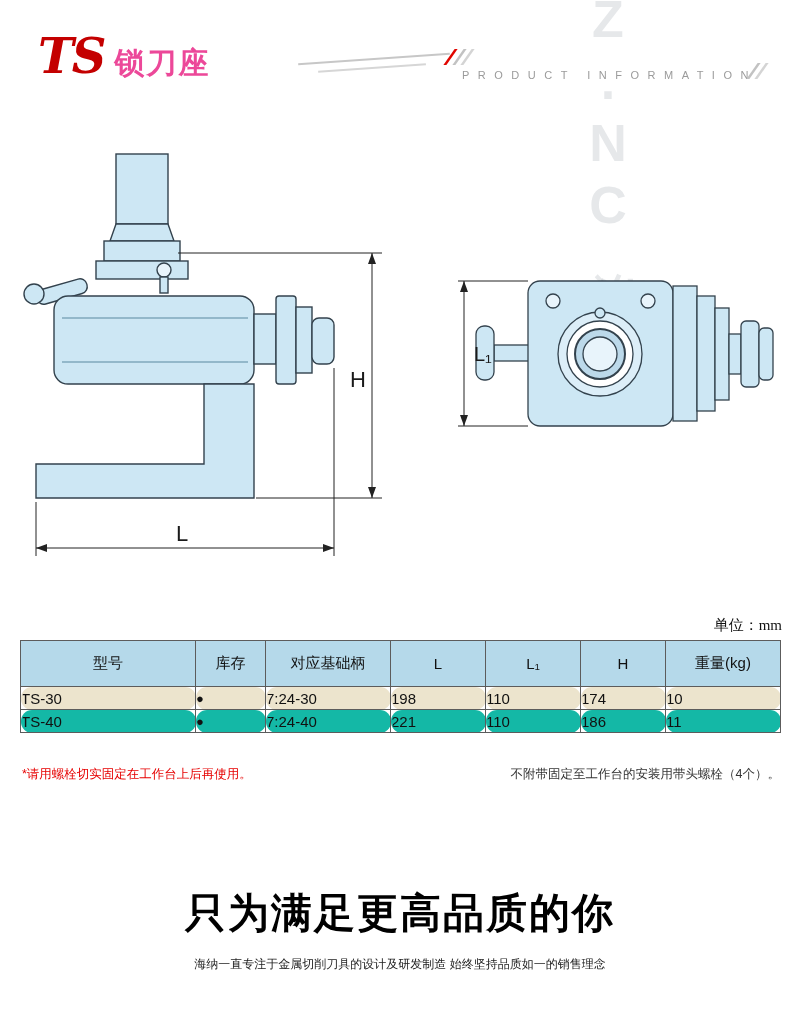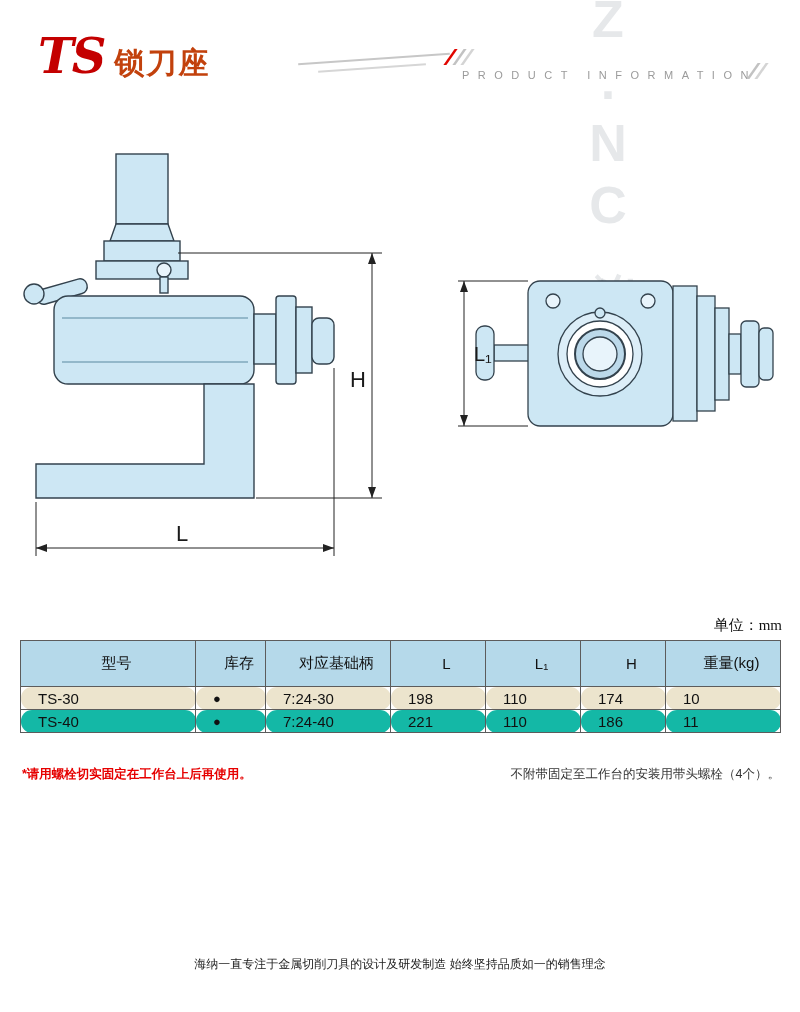--- a/index.html
+++ b/index.html
@@ -9,21 +9,21 @@
     background:#ffffff; overflow:hidden;
     font-family:"Liberation Sans", sans-serif; color:#111;
   }
 
   
   .logo { position:absolute; left:38px; top:32px; display:flex; align-items:baseline; z-index:6; }
   .logo-ts {
     font-family:"DejaVu Serif", serif; font-style:italic; font-weight:bold;
     font-size:48px; color:#c40000; letter-spacing:-2px; line-height:1;
   }
-  .logo-cn { font-size:30px; font-weight:700; color:#c2410c; margin-left:10px; letter-spacing:2px; }
+  .logo-cn { font-size:30px; font-weight:700; color:#ec4899; margin-left:10px; letter-spacing:2px; }
 
   
   .deco { position:absolute; background:#c7c7c7; z-index:6; }
   .deco-line1 { left:298px; top:58px; width:152px; height:2px; transform:rotate(-4deg); }
   .deco-line2 { left:318px; top:67px; width:108px; height:1.5px; transform:rotate(-4deg); background:#d6d6d6; }
   .deco-slash { position:absolute; width:3px; height:16px; transform:skewX(-35deg); z-index:6; }
   .slash-red { left:449px; top:49px; background:#e10600; }
   .slash-g1 { left:458px; top:49px; background:#c2c2c2; }
   .slash-g2 { left:466px; top:49px; background:#d4d4d4; }
   .slash-g3 { left:752px; top:63px; background:#c2c2c2; }
@@ -44,33 +44,33 @@
   .dwg-left { left:16px; top:146px; }
   .dwg-right { left:450px; top:266px; }
   .dim-text { font-family:"Liberation Sans", sans-serif; fill:#1a1a1a; }
 
   
   .unit-label { position:absolute; right:18px; top:616px; font-size:15px; color:#111; z-index:6;font-family:Liberation Serif, serif; }
   .spec-table { position:absolute; left:20px; top:640px; width:760px;
                 border-collapse:collapse; table-layout:fixed; z-index:1; }
   .spec-table th, .spec-table td {
     border:1px solid #5c5c5c; vertical-align:middle;
-    font-size:15px; color:#111; overflow:hidden; white-space:nowrap;padding-left:17px;
+    font-size:15px; color:#111; overflow:hidden; white-space:nowrap;
   }
   .spec-table thead th { height:46px; background:#b5d9ea; font-weight:500; }
   .spec-table tbody td { height:23px;border-radius:11px; }
   .spec-table tbody tr:nth-child(1) td { background:#ece4cd; }
   .spec-table tbody tr:nth-child(2) td { background:#14b8a6; }
   .spec-table tbody tr:nth-child(3) td { background:#f1ecdb; }
   .spec-table tbody td.model-col { background:#b5d9ea; }
   .spec-table tbody td.stock-col { font-size:13px; }
 
   
   .note-warning { position:absolute; left:22px; top:766px; font-size:12.5px;
-                  font-weight:700; color:#e60000; z-index:6; }
+                  font-weight:400; color:#e60000; z-index:6; }
   .note-info { position:absolute; right:20px; top:766px; font-size:12.5px; color:#333; z-index:6; }
 
   
   .footer-title { position:absolute; left:0; top:886px; width:800px; text-align:center;
                   font-size:41px; font-weight:900; color:#000; letter-spacing:2px; z-index:6; }
   .footer-subtitle { position:absolute; left:0; top:956px; width:800px; text-align:center;
                      font-size:12px; color:#222; z-index:6; }
 </style>
 </head>
 <body>
@@ -216,15 +216,16 @@
           <td>110</td>
           <td>186</td>
           <td>11</td>
         </tr>
       </tbody>
   </table>
 
   <div class="note-warning">*请用螺栓切实固定在工作台上后再使用。</div>
   <div class="note-info">不附带固定至工作台的安装用带头螺栓（4个）。</div>
 
+  <div class="footer-title">只为满足更高品质的你</div>
   <div class="footer-subtitle">海纳一直专注于金属切削刀具的设计及研发制造 始终坚持品质如一的销售理念</div>
 
 </div>
 
 </body></html>

